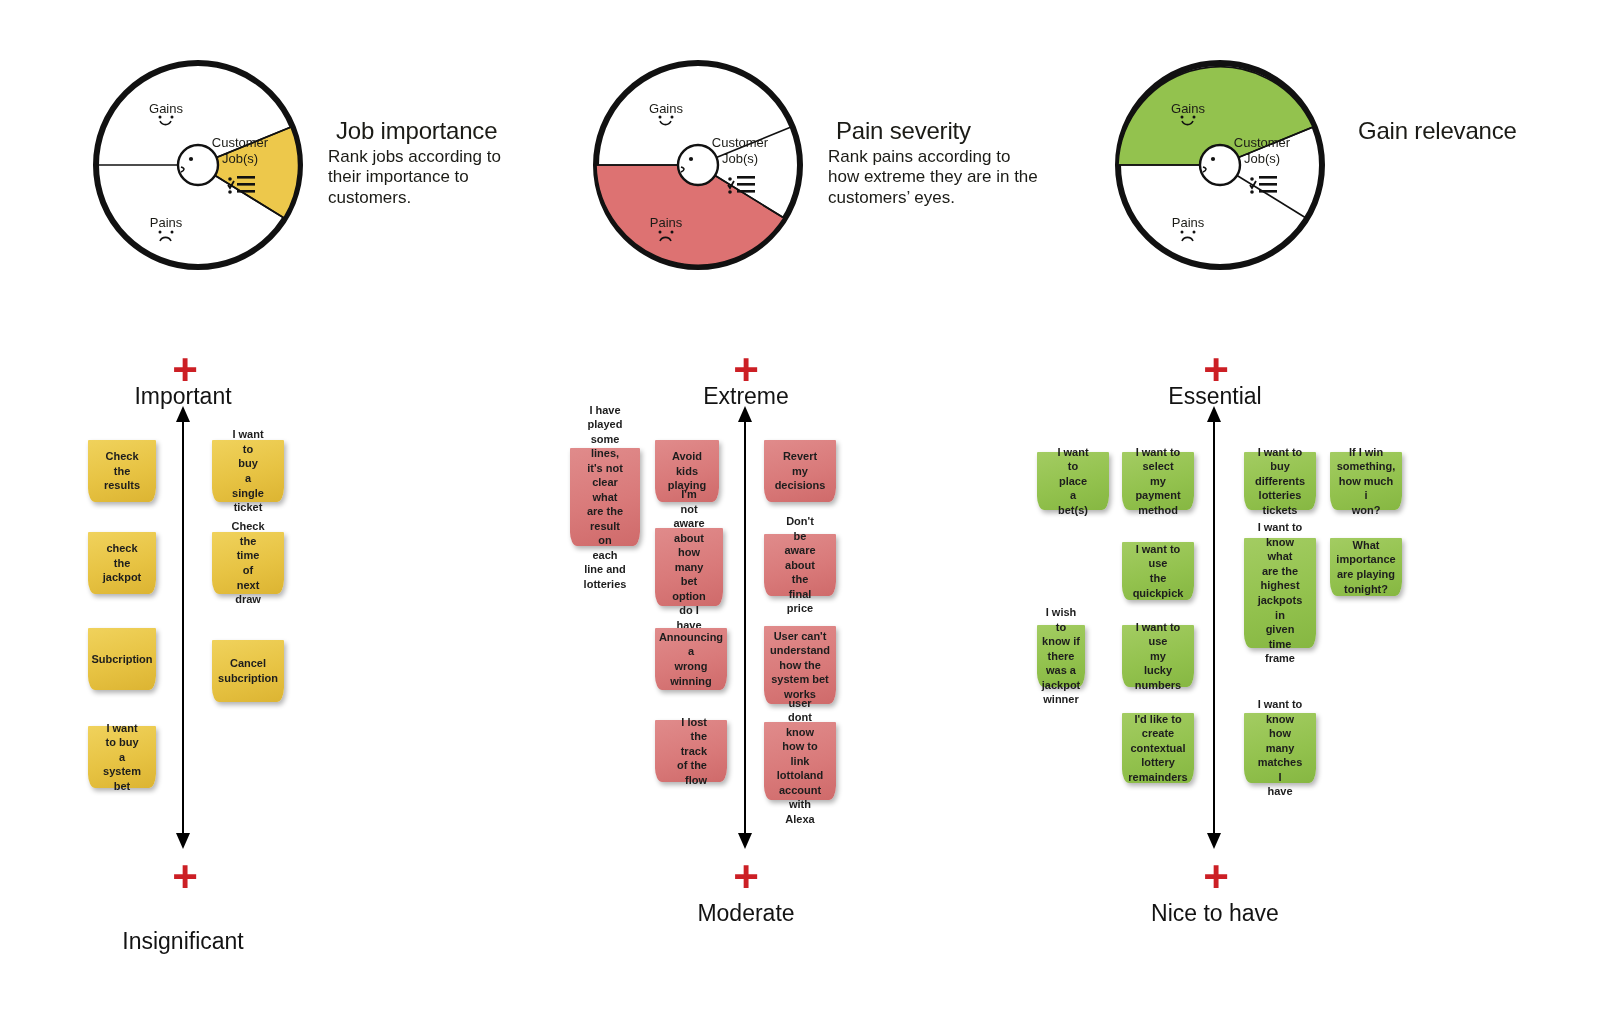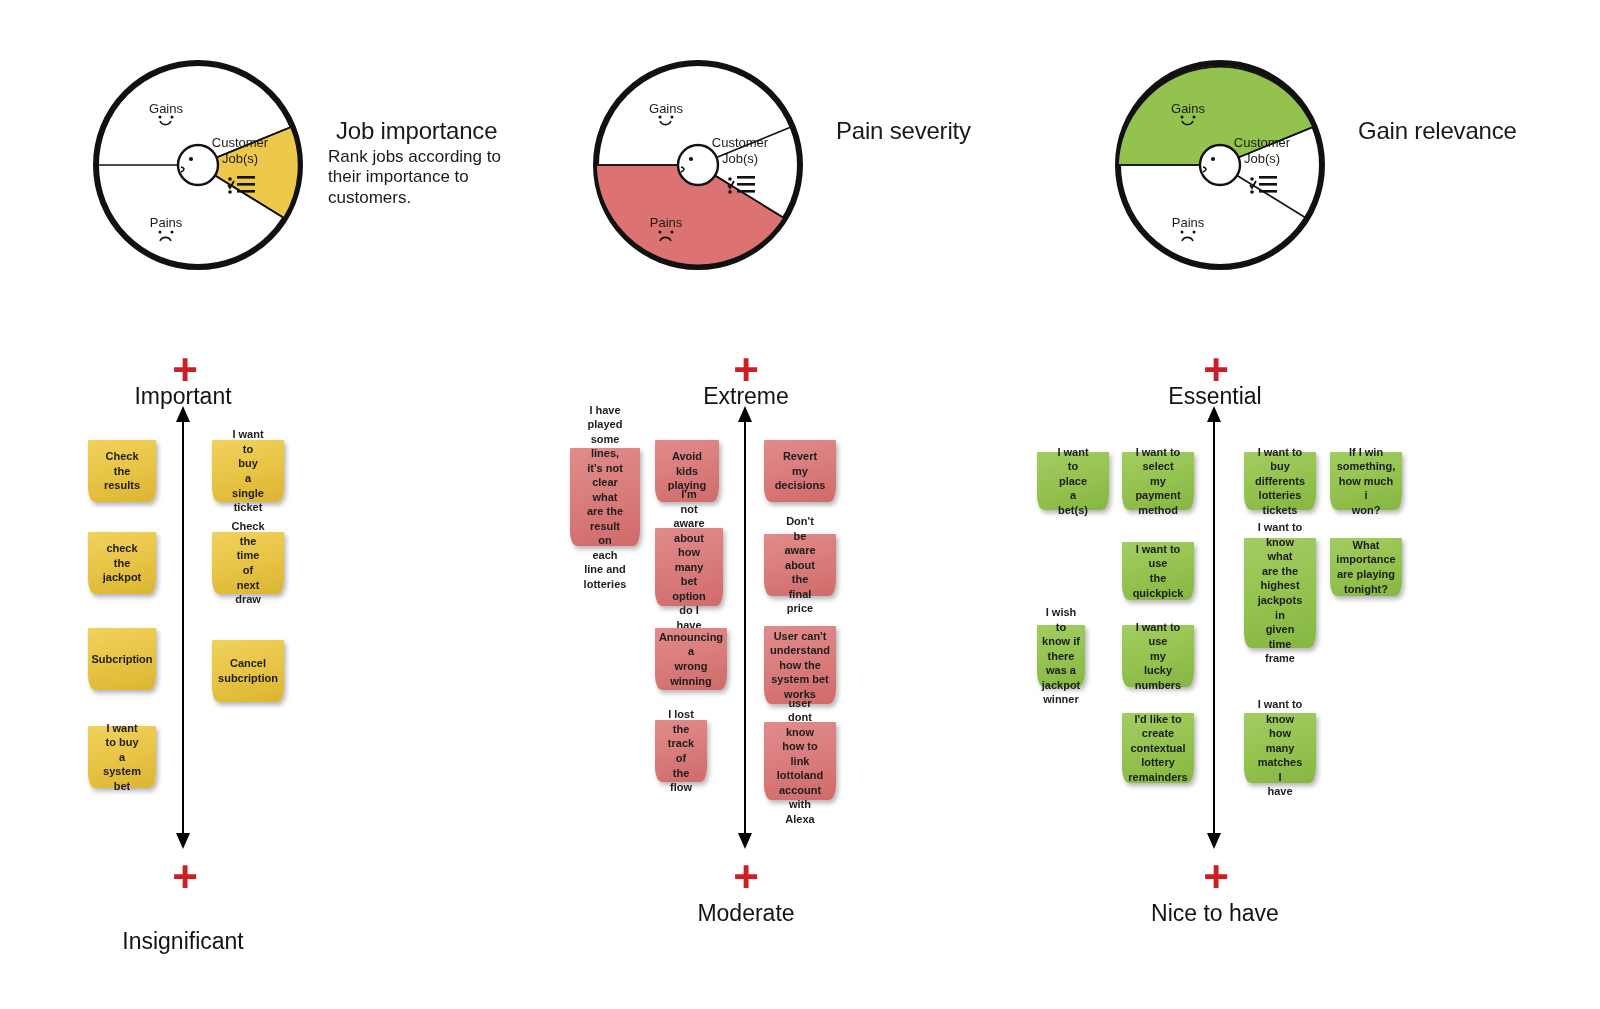--- a/index.html
+++ b/index.html
@@ -136,20 +136,23 @@
           <path d="M140 130 l2 3 l4 -7" fill="none" stroke="#111" stroke-width="1.8"></path>
           <rect x="149" y="121" width="18" height="2.6" fill="#111"></rect>
           <rect x="149" y="128" width="18" height="2.6" fill="#111"></rect>
           <rect x="149" y="135" width="18" height="2.6" fill="#111"></rect>
           <circle cx="142" cy="137" r="1.8" fill="#111"></circle>
         </g>
       </svg>
     </div>
     <div class="txt">
       <div class="ttl">Pain severity</div>
+      <div class="sub">Rank pains according to
+how extreme they are in the
+customers’ eyes.</div>
     </div>
   </div>
 
   <div class="legend" id="legend-gains">
     <div class="circlewrap">
       <svg viewBox="0 0 220 220" width="220" height="220">
         <circle cx="110" cy="110" r="102" fill="#ffffff" stroke="#111" stroke-width="6"></circle>
         <path d="M110 110 L8 110 A102 102 0 0 1 203 72 Z" fill="#93c24e" stroke="#111" stroke-width="1.6"></path>
         <line x1="110" y1="110" x2="203" y2="72" stroke="#111" stroke-width="1.6"></line>
         <line x1="110" y1="110" x2="196" y2="163" stroke="#111" stroke-width="1.6"></line>
@@ -231,21 +234,21 @@
       <div class="note red" style="left: 655px; top: 440px; width: 64px; height: 62px;">Avoid kids
 playing</div>
       <div class="note red" style="left: 655px; top: 528px; width: 68px; height: 78px;">I'm not aware
 about how
 many bet
 option do I
 have ?</div>
       <div class="note red" style="left: 655px; top: 628px; width: 72px; height: 62px;">Announcing a
 wrong
 winning</div>
-      <div class="note red" style="left: 655px; top: 720px; width: 52px; height: 62px;">I lost the
+      <div class="note red" style="left: 655px; top: 720px; width: 72px; height: 62px; text-align: right;">I lost the
 track of the
 flow</div>
       <div class="note red" style="left: 764px; top: 440px; width: 72px; height: 62px;">Revert my
 decisions</div>
       <div class="note red" style="left: 764px; top: 534px; width: 72px; height: 62px;">Don't be
 aware about
 the final price</div>
       <div class="note red" style="left: 764px; top: 626px; width: 72px; height: 78px;">User can't
 understand
 how the

